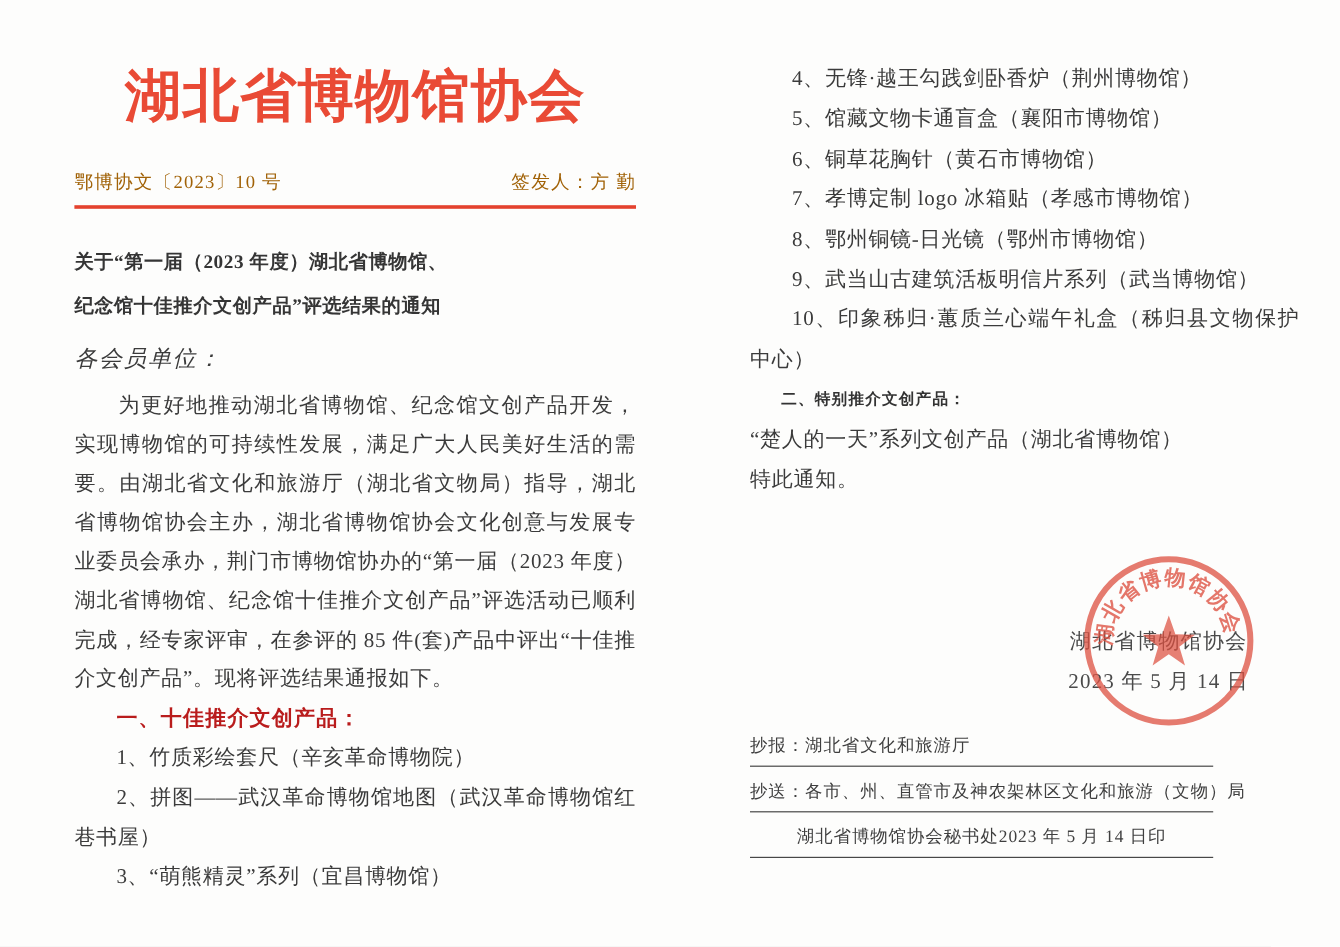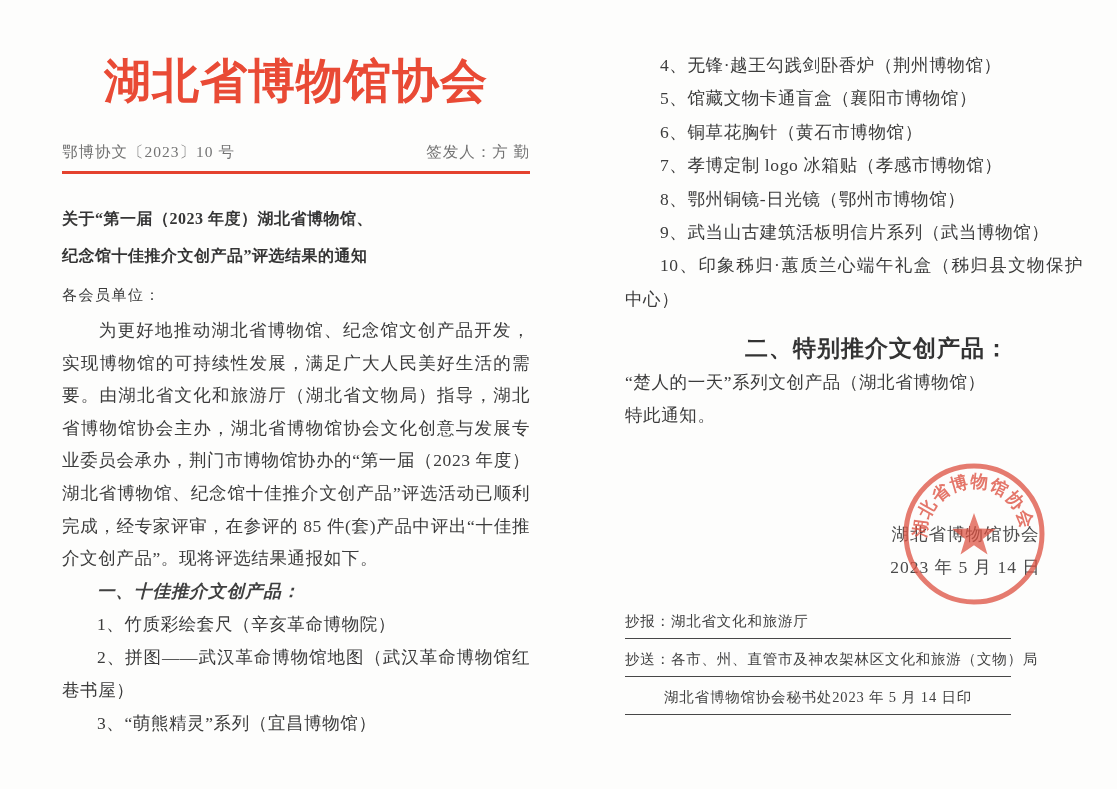--- a/index.html
+++ b/index.html
@@ -29,57 +29,57 @@
     letter-spacing: 1px;
     line-height: 62px;
     font-family: "Liberation Serif", "DejaVu Serif", serif;
   }
   .doc-number-row {
     display: flex;
     justify-content: space-between;
     margin-top: 30px;
     font-size: 15.5px;
     letter-spacing: 1px;
-    color: #737373;
+    color: #a16207;
   }
   .red-rule {
     margin-top: 8px;
     height: 3px;
     background: #e4422e;
   }
   .doc-title {
     margin-top: 26px;
     font-size: 16px;
     font-weight: bold;
     line-height: 37px;
     color: #353535;
     letter-spacing: 0.5px;
   }
   .salutation {
     margin-top: 12px;
-    font-size: 15px;
+    font-size: 19px;
     letter-spacing: 1.5px;
+    font-style: italic;
   }
   .body-par {
     margin-top: 9px;
     font-size: 17.5px;
     line-height: 32.6px;
     text-align: justify;
     text-indent: 2.1em;
     letter-spacing: 0.6px;
   }
   .sec-heading {
     font-size: 17.5px;
     font-weight: bold;
     font-family: "Liberation Sans", "DejaVu Sans", sans-serif;
     line-height: 33px;
     text-indent: 2em;
     letter-spacing: 1px;
-    color: #404040;
-    font-style: italic;
+    color: #b91c1c;
   }
   .litem {
     font-size: 17.5px;
     line-height: 33px;
     text-indent: 2em;
     letter-spacing: 0.6px;
     text-align: justify;
   }
 
   
@@ -89,29 +89,28 @@
     width: 458px;
   }
   .ritem {
     font-size: 17.5px;
     line-height: 33.4px;
     text-indent: 2em;
     letter-spacing: 0.6px;
     text-align: justify;
   }
   .sec2-heading {
-    margin-top: 16px;
-    font-size: 23px;
+    margin-top: 0px;
+    font-size: 13px;
     font-weight: bold;
     font-family: "Liberation Sans", "DejaVu Sans", sans-serif;
     line-height: 33.4px;
     text-indent: 2em;
     letter-spacing: 1px;
     color: #333;
-    text-align: center;
   }
   .sec2-item, .closing {
     font-size: 17.5px;
     line-height: 33.4px;
     letter-spacing: 0.6px;
   }
 
   
   .sig-block {
     position: absolute;

